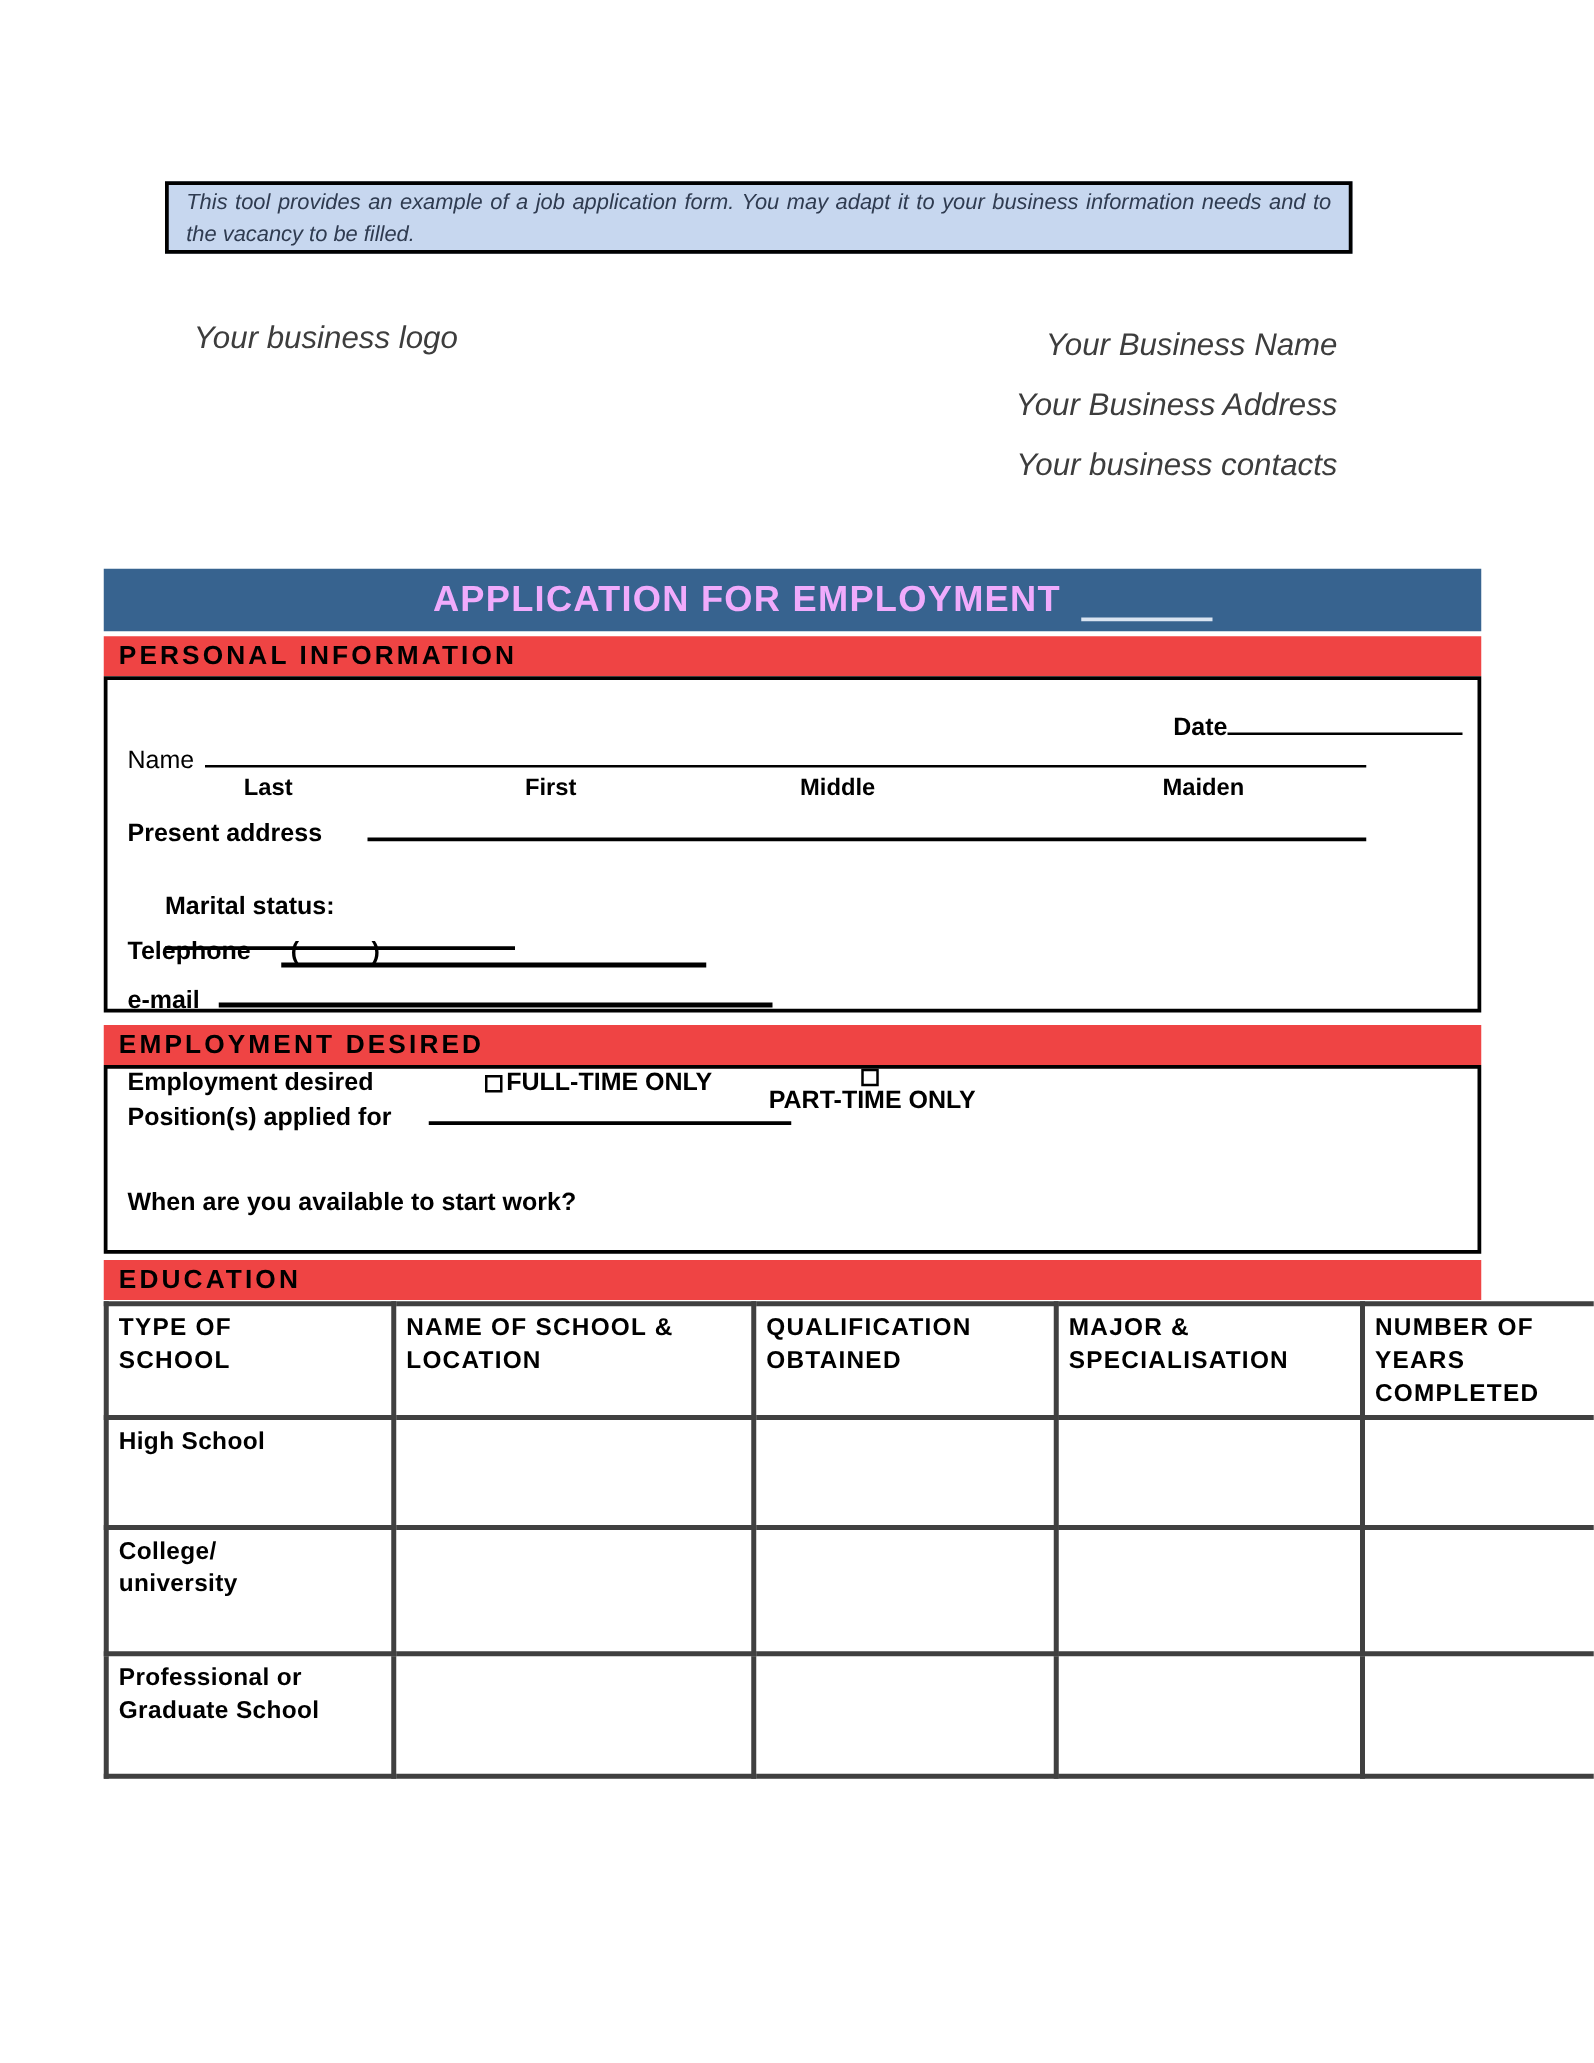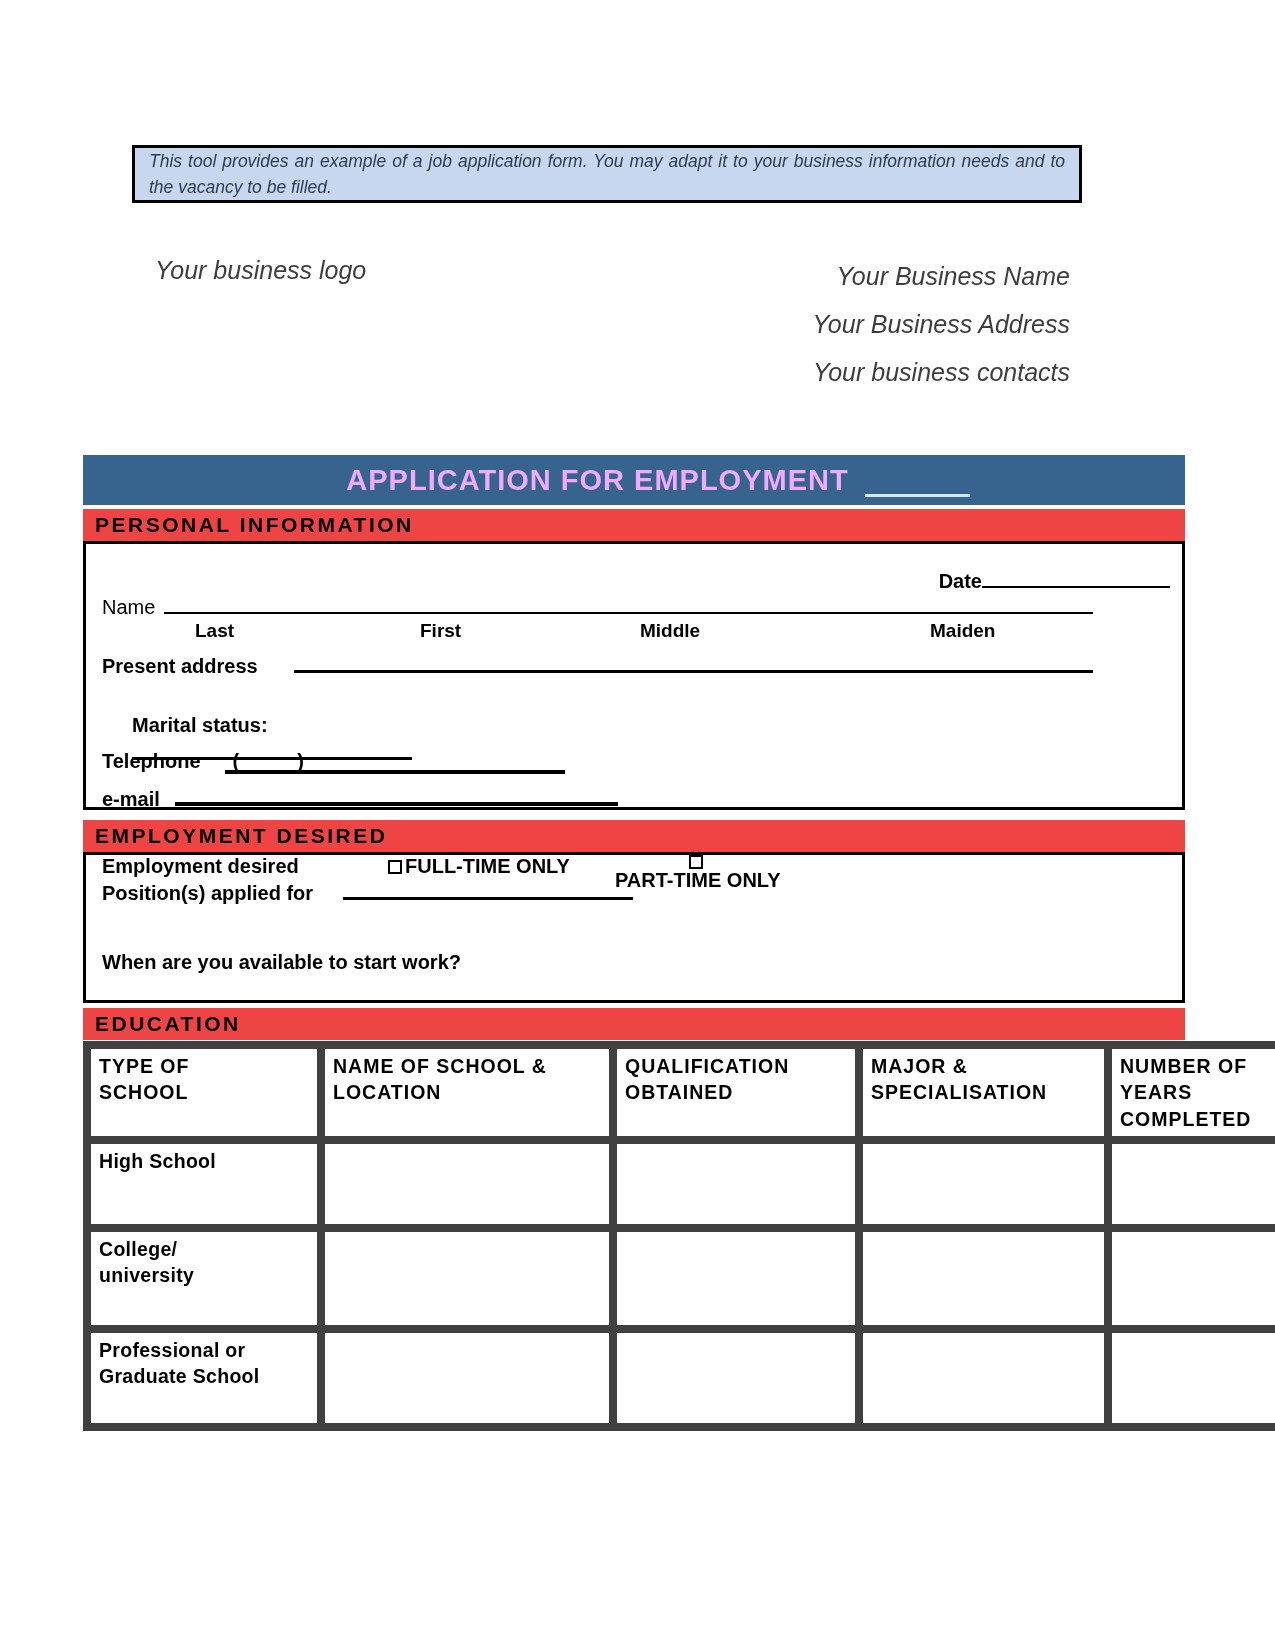--- a/index.html
+++ b/index.html
@@ -103,21 +103,21 @@
     border:2.5px solid #000;margin-right:3px;box-sizing:border-box;
   }
   .opt .lbl{font-size:20px;}
   .avail-row{left:16px;top:96px;}
   
   .edu-table{
     position:absolute;left:83px;top:1041px;width:1102px;
     border-collapse:collapse;table-layout:fixed;
   }
   .edu-table td{
-    border:8px solid #404040;vertical-align:top;padding:4px 8px;
+    border:4px solid #404040;vertical-align:top;padding:4px 8px;
     font-weight:bold;font-size:19.5px;line-height:1.35;
     white-space:pre-line;letter-spacing:0.3px;
   }
   .edu-table tr.hdr td{border-bottom-width:4px;letter-spacing:1px;}
   .edu-table{border:3px solid #000;}
   .edu-table .c0{width:210px;}
   .edu-table .c1{width:268px;}
   .edu-table .c2{width:222px;}
   .edu-table .c3{width:225px;}
   .edu-table .c4{width:177px;}

